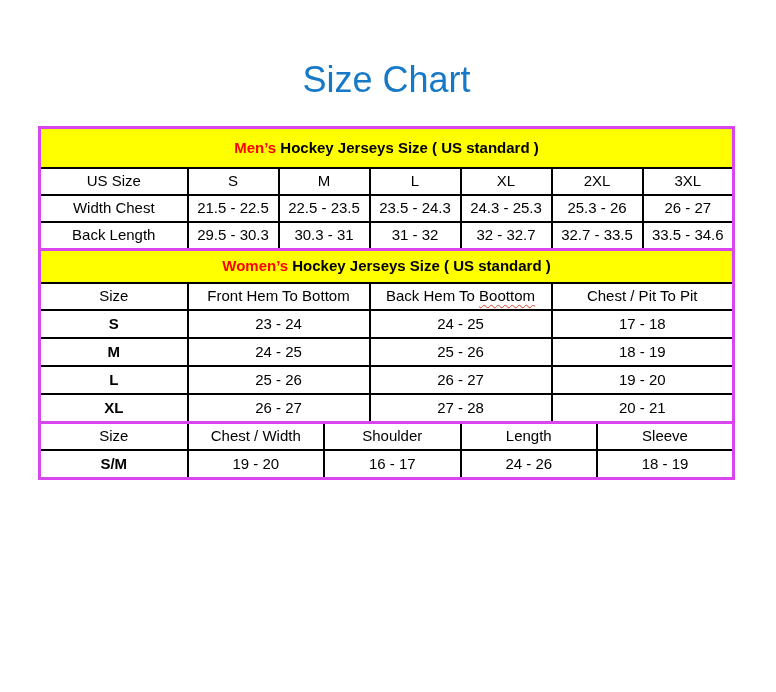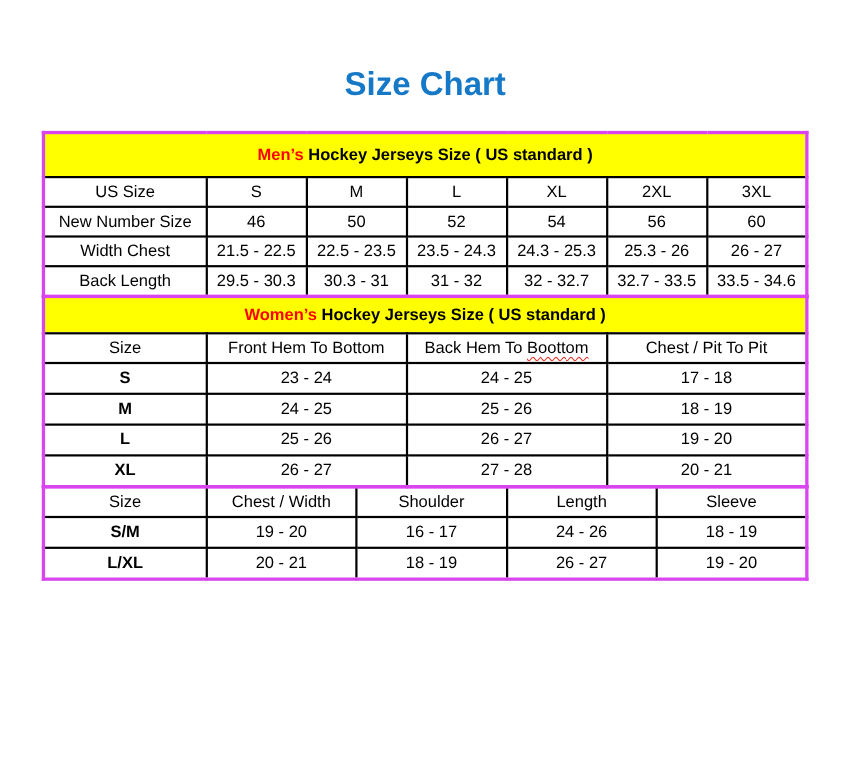--- a/index.html
+++ b/index.html
@@ -14,22 +14,22 @@
     font-family: "Liberation Sans", "DejaVu Sans", sans-serif;
     color: #000000;
   }
   main {
     padding-left: 38px;
     width: 697px;
   }
   h1.page-title {
     margin: 60px 0 26px 0;
     text-align: center;
-    font-size: 30px;
-    font-weight: bold;
+    font-size: 36px;
+    font-weight: normal;
     line-height: 1.1;
     color: var(--accent-blue, #1679C7);
     letter-spacing: 0px;
   }
   .size-table {
     width: 697px;
     border-collapse: collapse;
     table-layout: fixed;
     border: 3px solid #d946ef;
   }
@@ -103,29 +103,20 @@
           <tr>
             <th class="colhead">US Size</th>
             <th class="colhead">S</th>
             <th class="colhead">M</th>
             <th class="colhead">L</th>
             <th class="colhead">XL</th>
             <th class="colhead">2XL</th>
             <th class="colhead">3XL</th>
           </tr>
           <tr>
-            <td class="rowlabel">New Number Size</td>
-            <td>46</td>
-            <td>50</td>
-            <td>52</td>
-            <td>54</td>
-            <td>56</td>
-            <td>60</td>
-          </tr>
-          <tr>
             <td class="rowlabel">Width Chest</td>
             <td>21.5 - 22.5</td>
             <td>22.5 - 23.5</td>
             <td>23.5 - 24.3</td>
             <td>24.3 - 25.3</td>
             <td>25.3 - 26</td>
             <td>26 - 27</td>
           </tr>
           <tr>
             <td class="rowlabel">Back Length</td>
@@ -197,23 +188,16 @@
             <th class="colhead">Length</th>
             <th class="colhead">Sleeve</th>
           </tr>
           <tr>
             <td class="rowlabel">S/M</td>
             <td>19 - 20</td>
             <td>16 - 17</td>
             <td>24 - 26</td>
             <td>18 - 19</td>
           </tr>
-          <tr>
-            <td class="rowlabel">L/XL</td>
-            <td>20 - 21</td>
-            <td>18 - 19</td>
-            <td>26 - 27</td>
-            <td>19 - 20</td>
-          </tr>
         </tbody>
       </table>
     </div>
 </main>
 
 </body></html>

